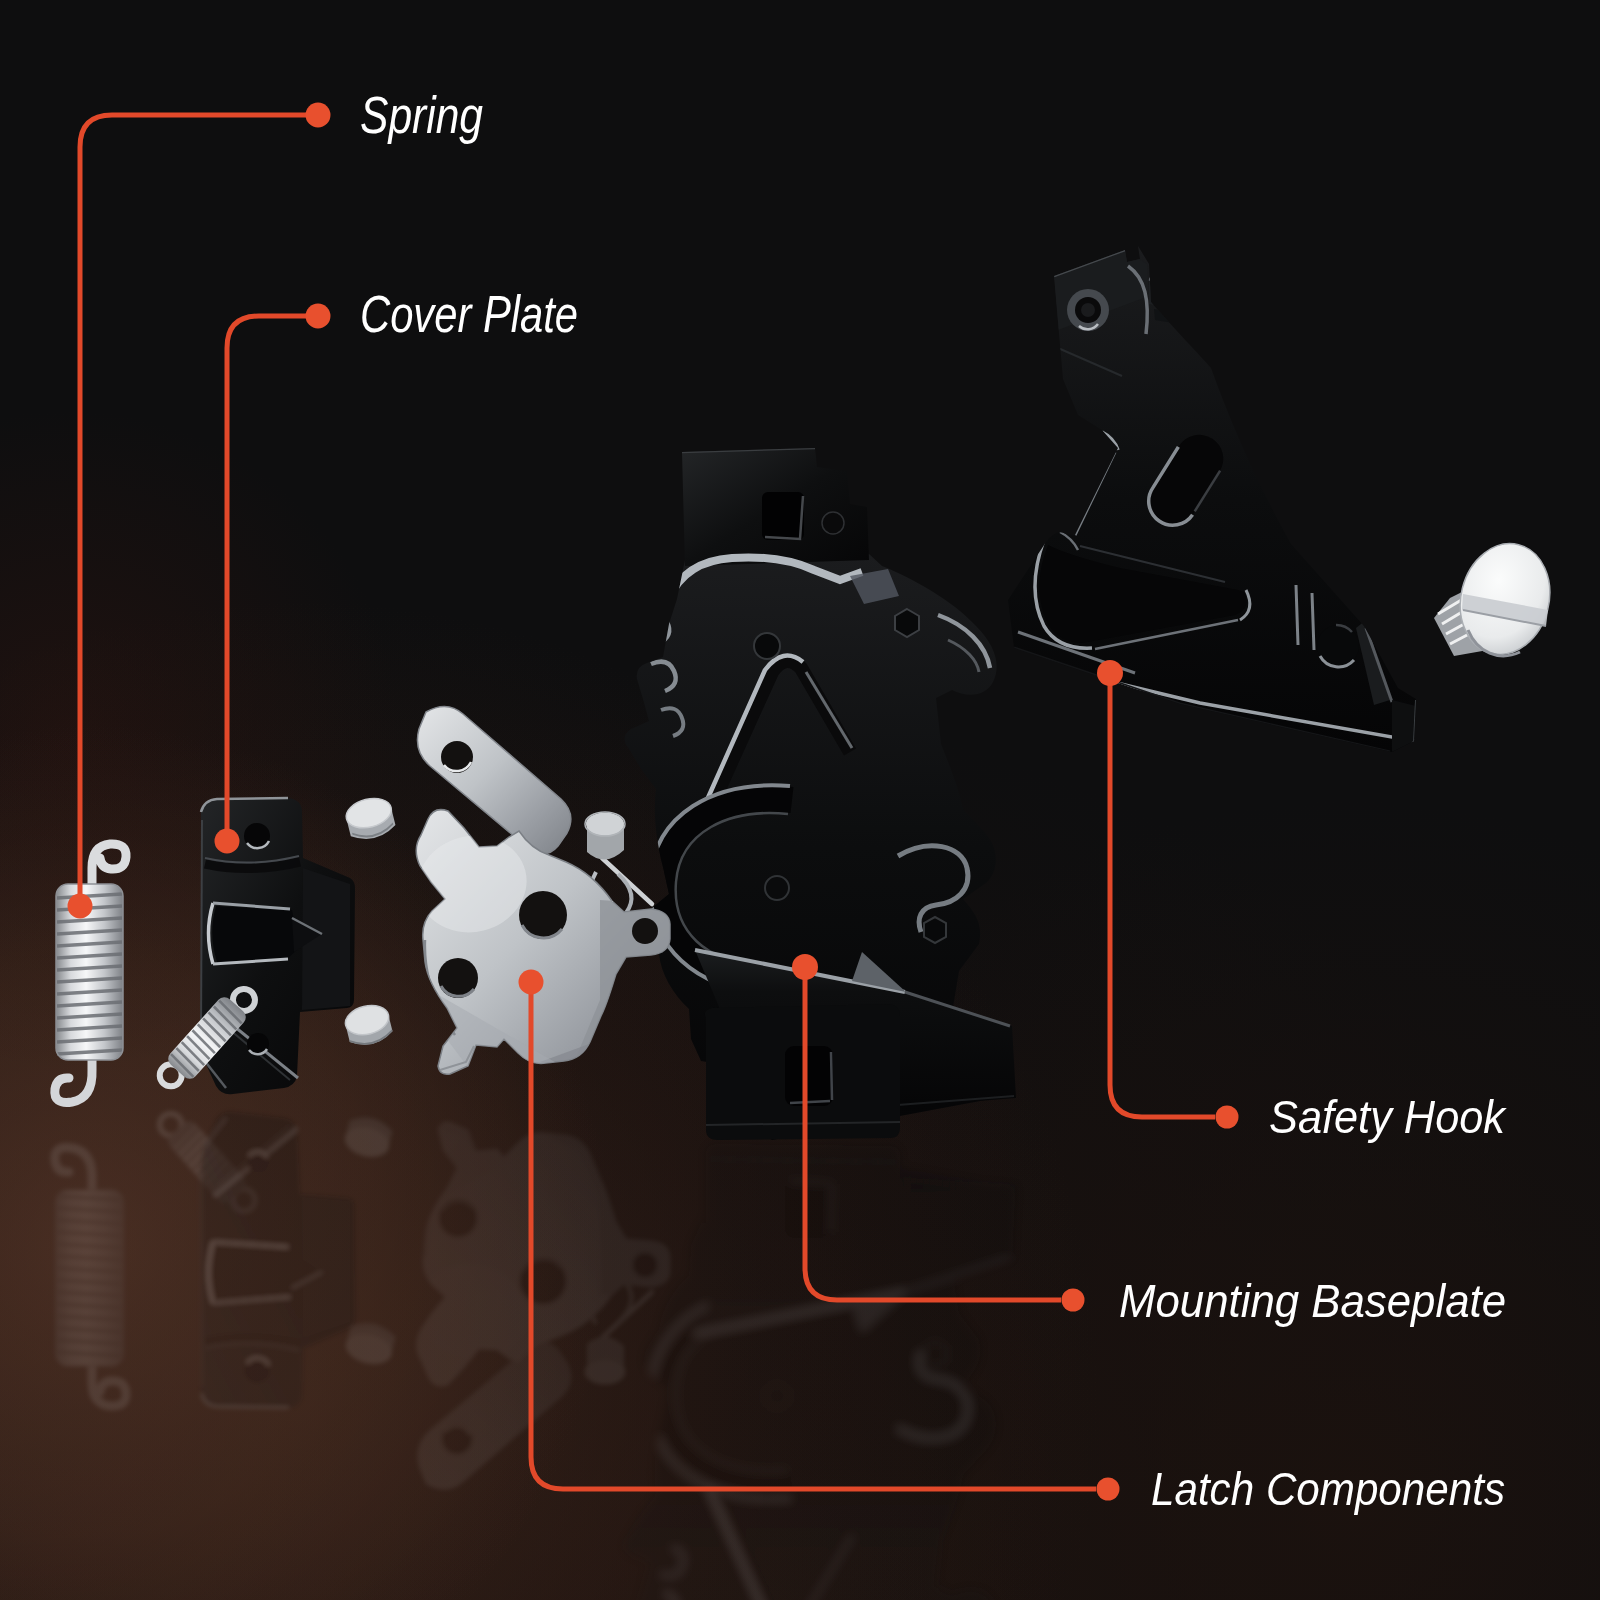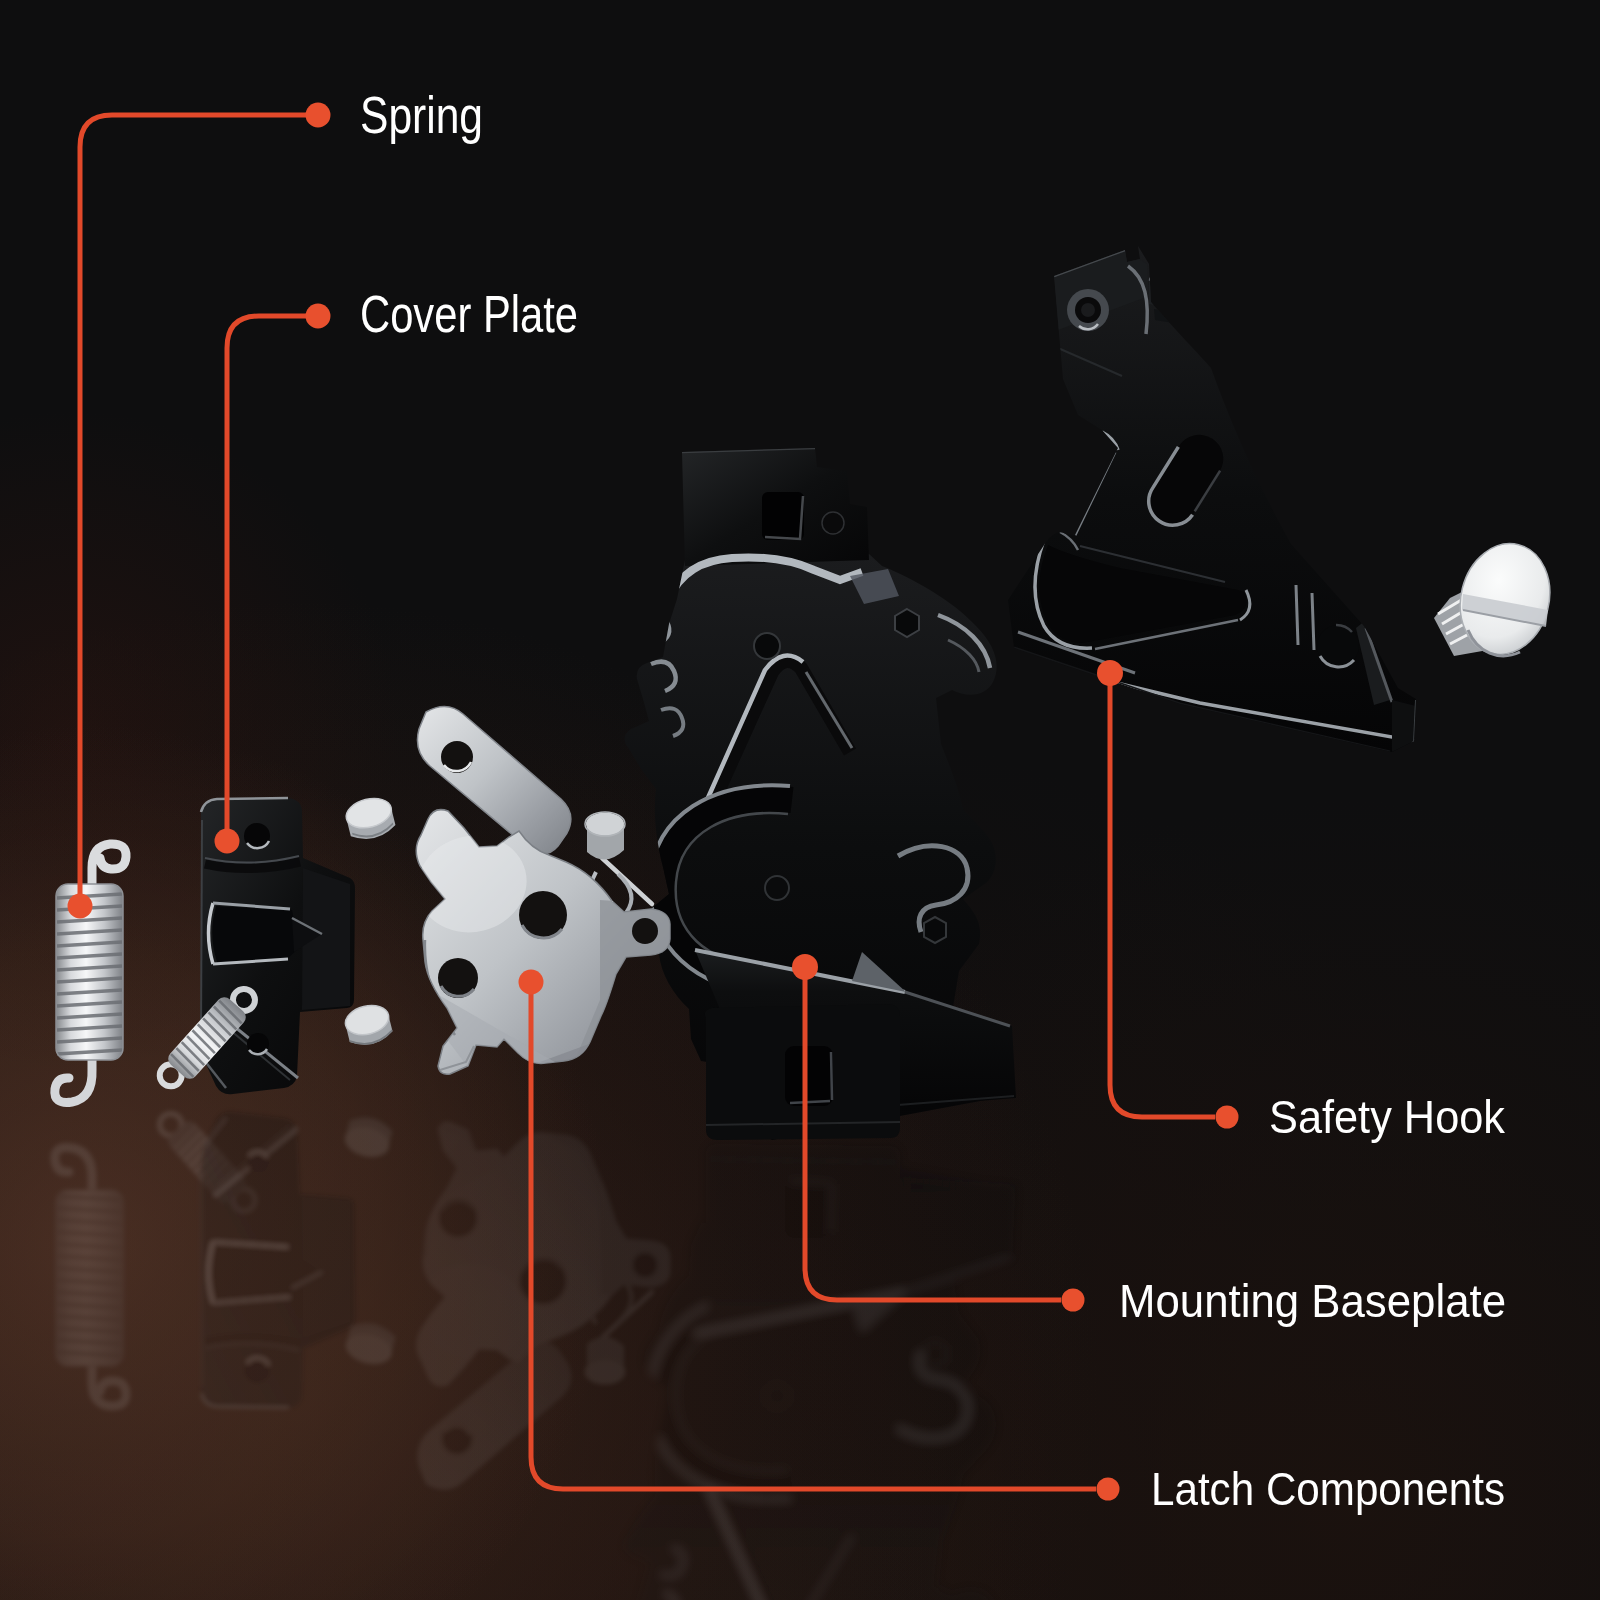--- a/index.html
+++ b/index.html
@@ -1,16 +1,16 @@
 <!DOCTYPE html>
 <html><head>
 <meta charset="utf-8">
 <style>
   html,body{margin:0;padding:0;background:#000;}
-  #stage{position:relative;width:1600px;height:1600px;overflow:hidden;}
+  #stage{position:relative;width:1600px;height:1600px;overflow:hidden;font-style:italic;}
   text{font-family:"Liberation Sans",sans-serif;fill:#ffffff;}
 </style>
 </head>
 <body>
 <div id="stage">
 <svg width="1600" height="1600" viewBox="0 0 1600 1600">
 <defs>
   <radialGradient id="glowA" gradientUnits="userSpaceOnUse" cx="90" cy="1245" r="520">
     <stop offset="0" stop-color="#4f3226" stop-opacity="0.9"></stop>
     <stop offset="0.55" stop-color="#432a1f" stop-opacity="0.6"></stop>

